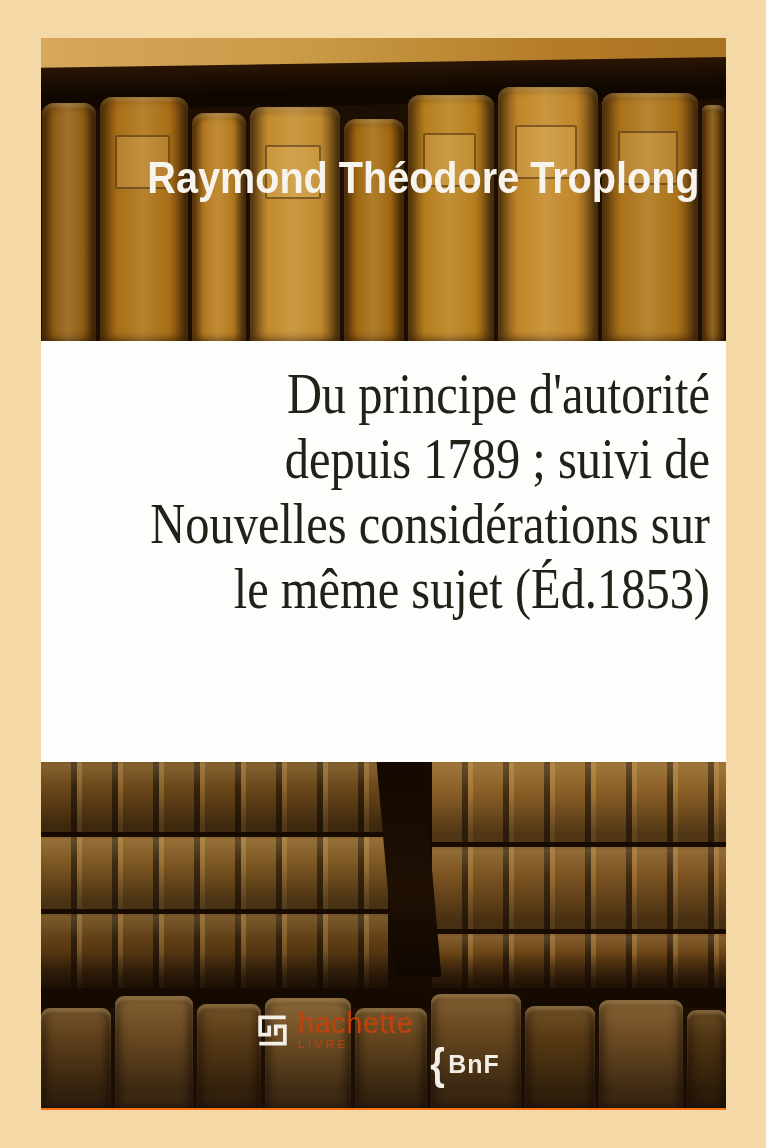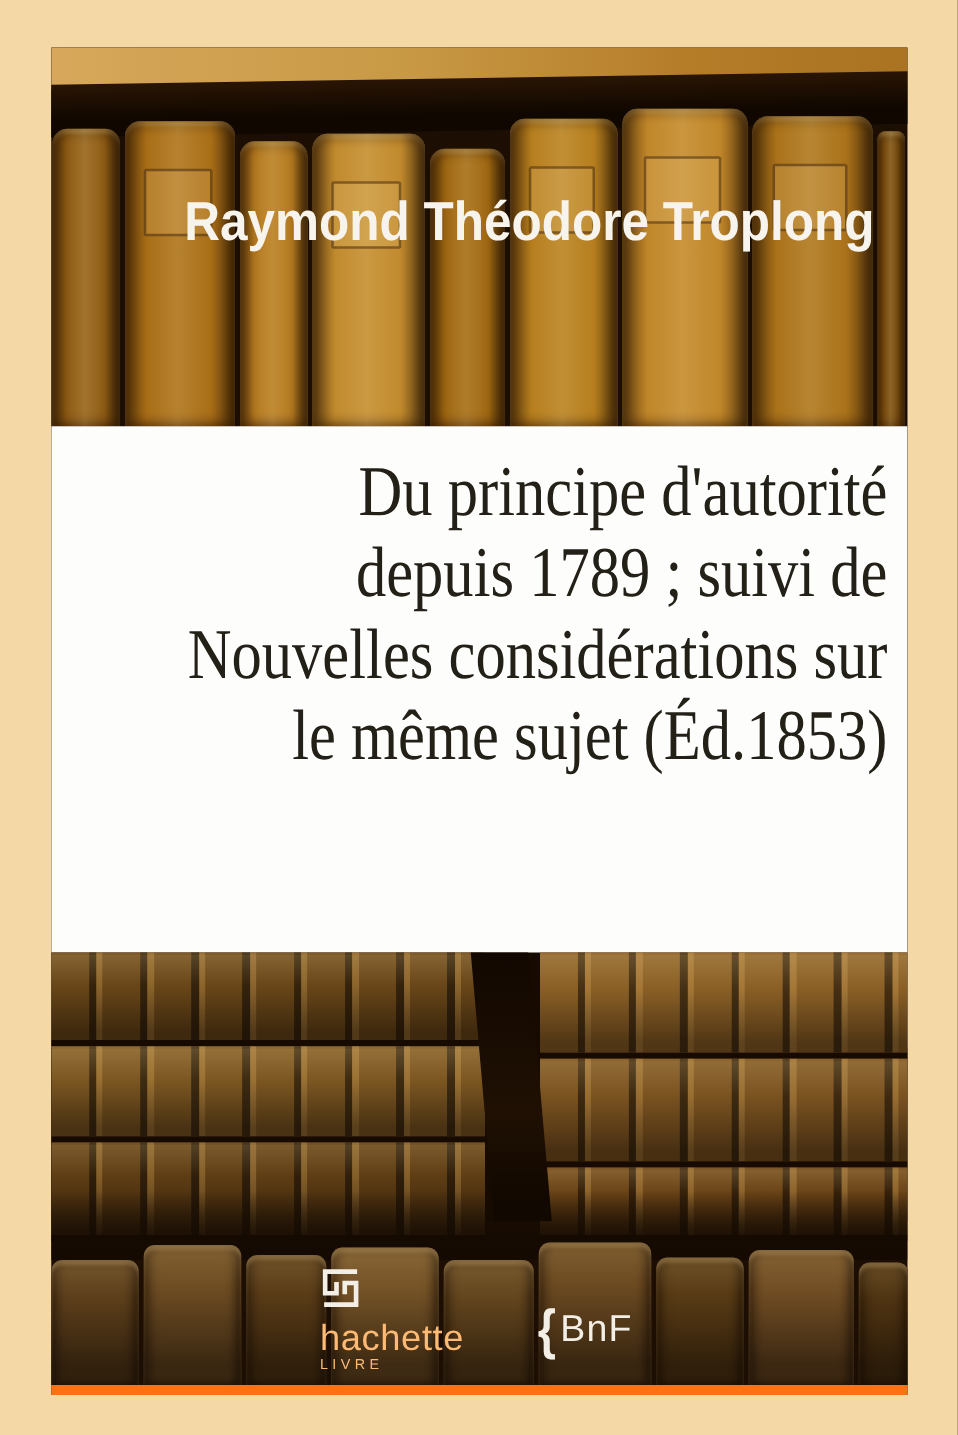--- a/index.html
+++ b/index.html
@@ -1,21 +1,21 @@
 <!DOCTYPE html>
 <html><head>
 <meta charset="utf-8">
 <style>
   html,body{margin:0;padding:0;}
   body{width:766px;height:1148px;overflow:hidden;background:#f4d8a6;
        font-family:"Liberation Sans", sans-serif;}
   .page{position:relative;width:766px;height:1148px;background:#f4d8a6;}
   
   .photo{position:absolute;left:41px;top:38px;width:685px;height:1070px;
-         background:#1c0e02;overflow:hidden;border-bottom:8px solid #f97316;}
+         background:#1c0e02;overflow:hidden;border-bottom:2px solid #f97316;}
   
   .shelf-strip{position:absolute;left:0;top:0;width:100%;height:34px;
       background:linear-gradient(90deg,#d7a75b 0%,#c99a46 40%,#b57c28 75%,#a97322 100%);}
   .shelf-shadow{position:absolute;left:-10px;top:24px;width:110%;height:42px;
       background:linear-gradient(180deg,#2a1504,#0f0700 70%);transform:skewY(-0.9deg);}
   
   .books-top{position:absolute;left:0;top:30px;width:100%;height:273px;
       display:flex;align-items:flex-end;gap:4px;padding-left:1px;}
   .tb{position:relative;flex:none;border-radius:12px 12px 0 0;
       box-shadow:inset 0 4px 3px rgba(255,222,150,.25), inset 6px 0 10px rgba(45,22,2,.5), inset -6px 0 10px rgba(30,14,0,.55);}
@@ -70,28 +70,28 @@
   .b1{width:70px;height:100px;background:#5d3f1b;}
   .b2{width:78px;height:112px;background:#6e4d23;}
   .b3{width:64px;height:104px;background:#5a3c17;}
   .b4{width:86px;height:110px;background:#755327;}
   .b5{width:72px;height:100px;background:#63451e;}
   .b6{width:90px;height:114px;background:#6b4a21;}
   .b7{width:70px;height:102px;background:#583b15;}
   .b8{width:84px;height:108px;background:#714e24;}
   .b9{width:40px;height:98px;background:#4f3412;}
   
-  .hachette{position:absolute;left:215px;top:972px;display:flex;gap:9px;color:#fdba74;flex-direction:column;}
+  .hachette{position:absolute;left:215px;top:972px;display:flex;gap:9px;color:#c2410c;}
   .hmono{flex:none;margin-top:2px;}
   .htext{display:flex;flex-direction:column;}
   .hword{font-size:29px;line-height:27px;letter-spacing:.5px;}
   .hsub{font-size:11.5px;letter-spacing:3.5px;margin-top:1px;}
   .bnf{position:absolute;left:388px;top:1006px;display:flex;align-items:center;color:#f3efe6;}
   .brace{font-size:44px;font-weight:bold;line-height:40px;transform:scaleX(.85);margin-right:2px;}
-  .bnfw{font-size:30px;font-weight:normal;letter-spacing:1px;}
+  .bnfw{font-size:25px;font-weight:bold;letter-spacing:1px;}
 </style>
 </head>
 <body>
 
 <div class="page">
   <div class="photo">
 
     <div class="shelf-strip"></div>
     <div class="shelf-shadow"></div>
 

